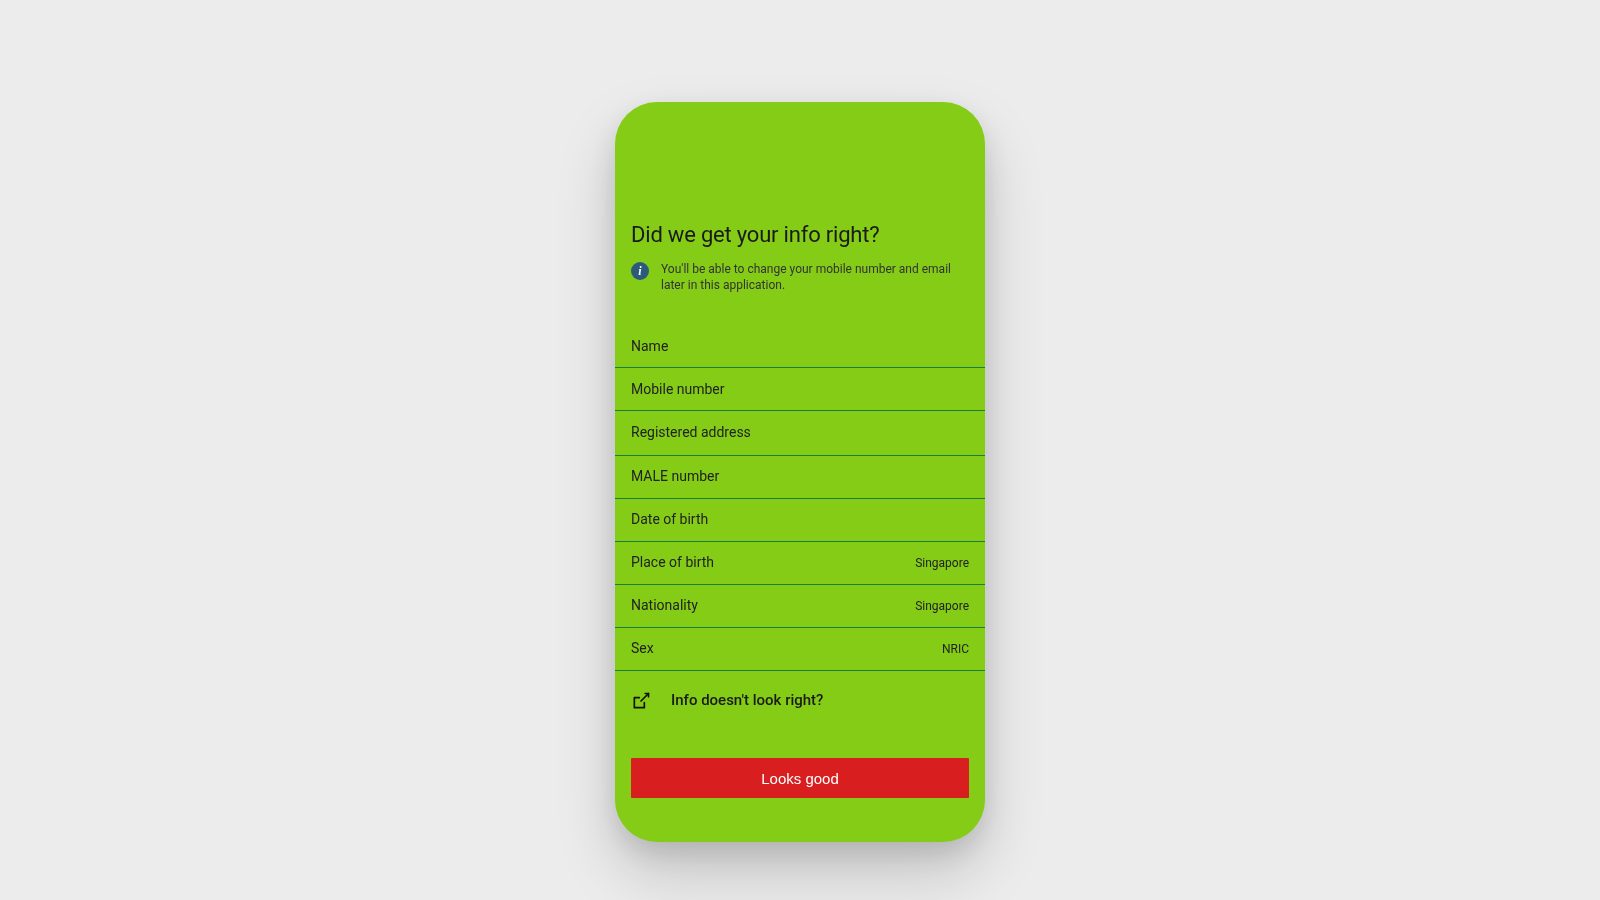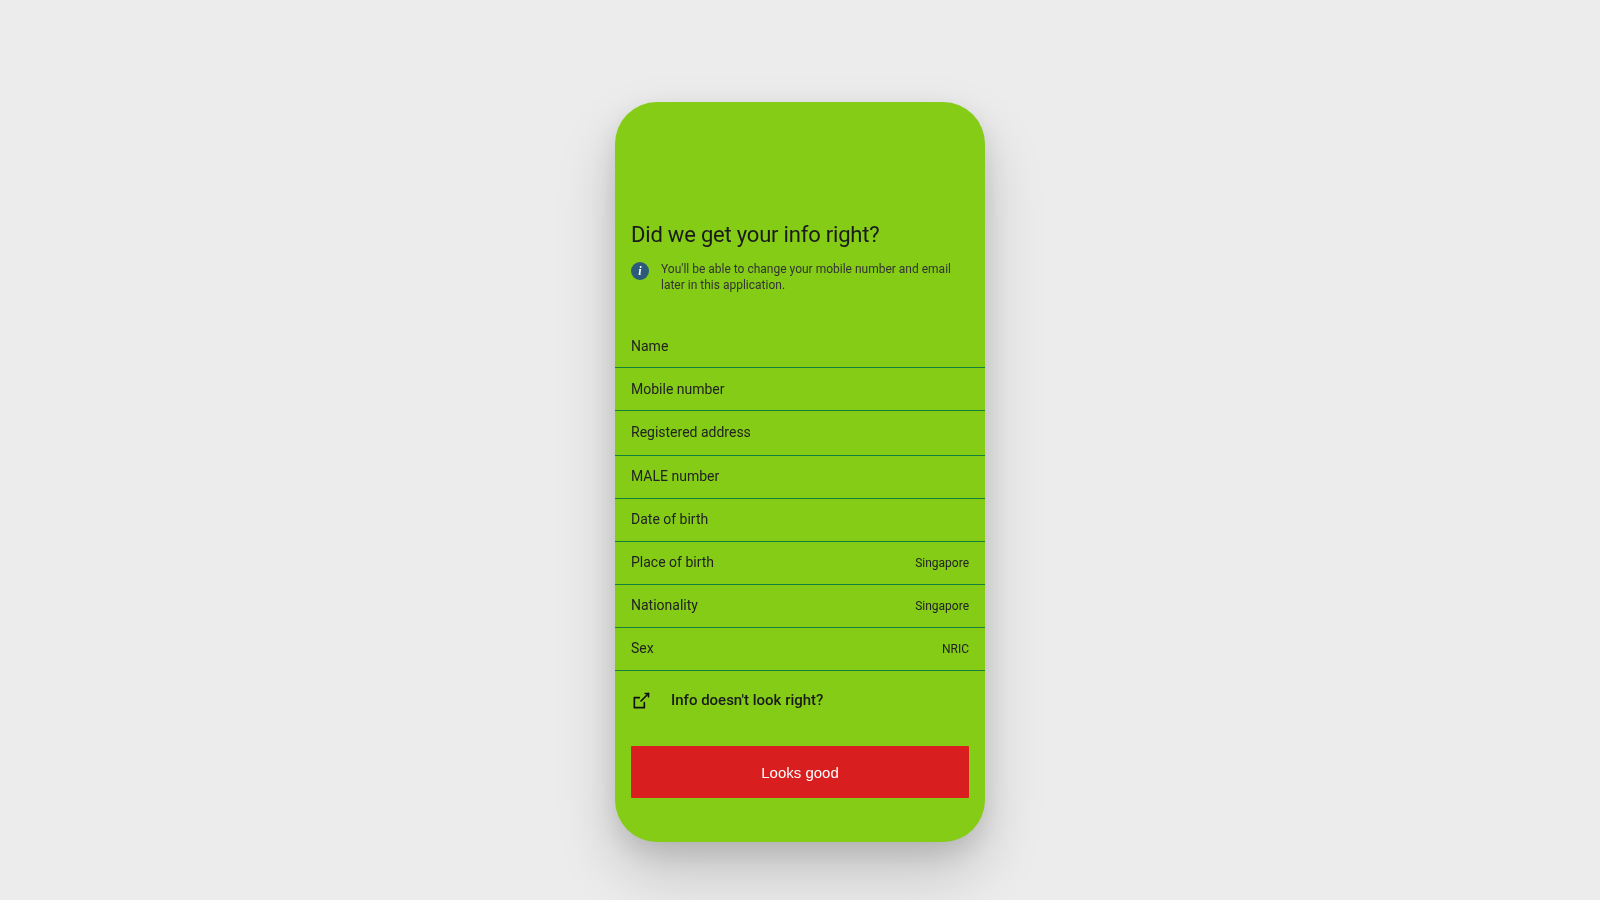--- a/index.html
+++ b/index.html
@@ -98,21 +98,21 @@
     font-weight: 500;
     color: #1a1a1a;
   }
   .ext-icon svg { display: block; }
   .footer {
     margin-top: auto;
     padding: 16px 16px 44px 16px;
   }
   .primary-btn {
     width: 100%;
-    height: 52px;
+    height: 40px;
     border: none;
     background: #d81e1e;
     color: #ffffff;
     font-size: 15px;
     font-weight: 400;
     cursor: pointer;
     border-radius: 1px;
   }
 </style>
 </head>

